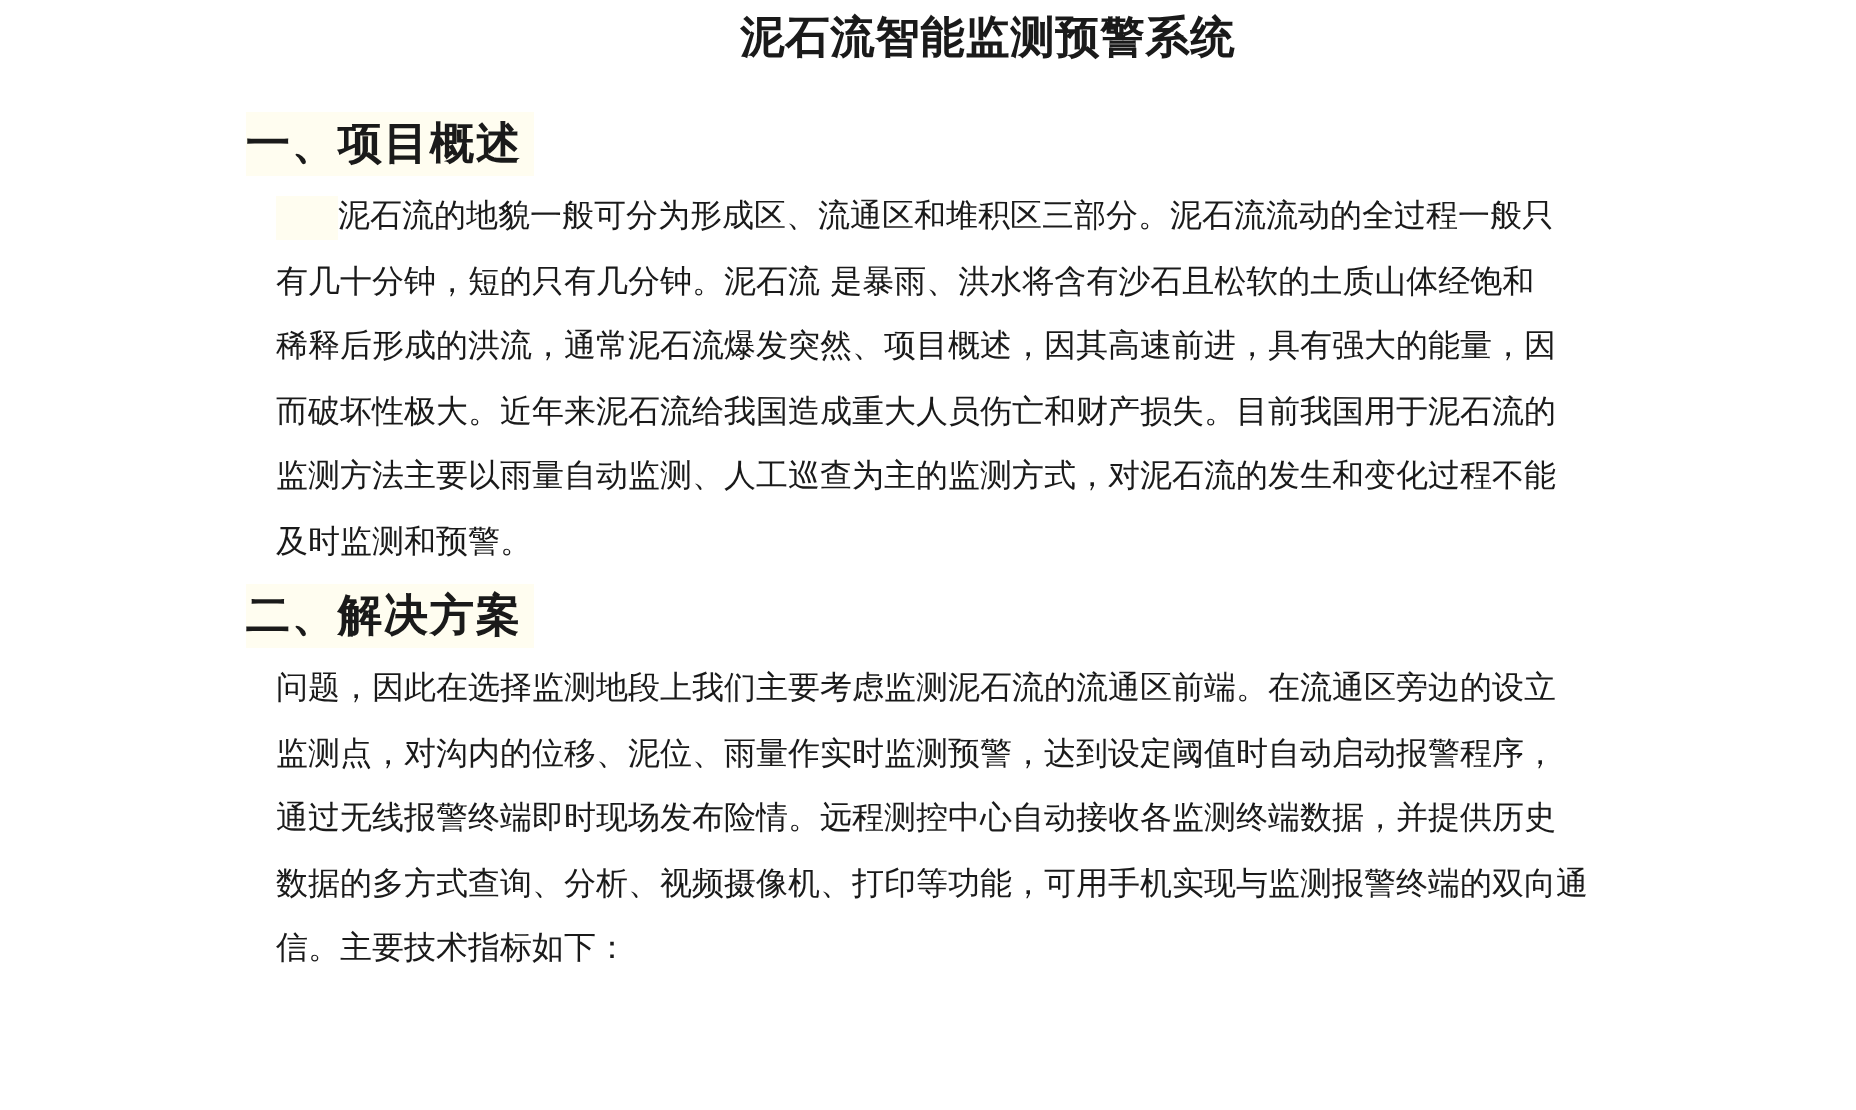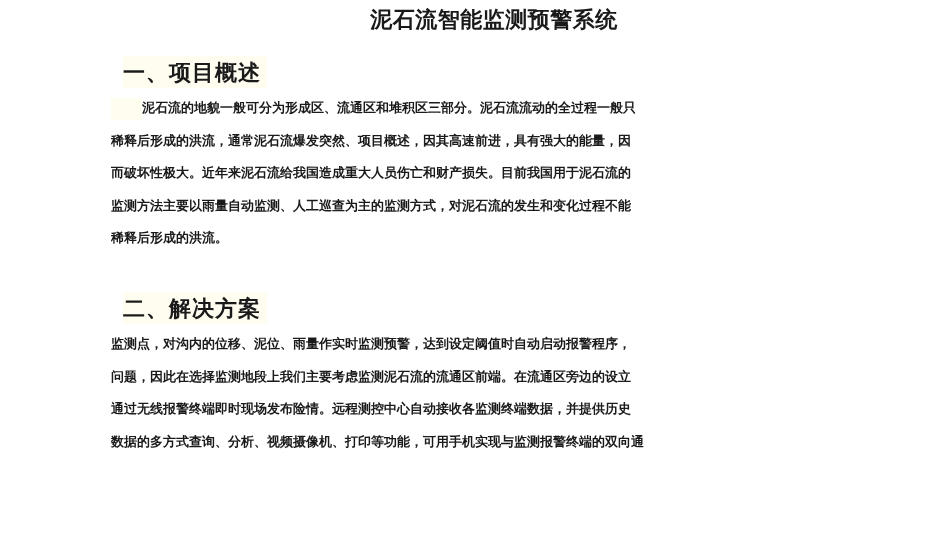--- a/index.html
+++ b/index.html
@@ -4,43 +4,45 @@
 <style>
   html, body { margin: 0; padding: 0; background: #ffffff; }
   body { width: 928px; height: 555px; overflow: hidden; position: relative;
          font-family: "DejaVu Serif", "Liberation Serif", serif; color: #1a1a1a; }
   .doc-title { position: absolute; top: 4px; left: 0; width: 988px; text-align: center;
                font-size: 22px; font-weight: bold; line-height: 30px; letter-spacing: 0.5px; }
   .heading { position: absolute; left: 123px; font-size: 22px; font-weight: bold;
              line-height: 32px; background: #fffdf0; padding-right: 6px; letter-spacing: 1px; }
   .h1 { top: 56px; }
   .h2 { top: 292px; text-align: center; }
-  .para { position: absolute; left: 111px; width: 694px; font-size: 13px;
-          line-height: 32.6px; text-align: justify; text-align-last: left; word-break: break-all; font-weight: bold; }
+  .para { position: absolute; left: 138px; width: 694px; font-size: 16px;
+          line-height: 32.6px; text-align: justify; text-align-last: left; word-break: break-all; }
   .p1 { top: 92px; }
   .p2 { top: 328px; }
   .line { display: block; white-space: nowrap; overflow: hidden; height: 32.6px; }
   .indent { display: inline-block; width: 31px; height: 22px; vertical-align: middle; }
   .indent.hl { background: #fffdf0; }
 </style>
 </head>
 <body>
 
 <div>
   <div class="doc-title">泥石流智能监测预警系统</div>
 
   <div class="heading h1">一、项目概述</div>
   <div class="para p1">
     <span class="line"><span class="indent hl"></span><span>泥石流的地貌一般可分为形成区、流通区和堆积区三部分。泥石流流动的全过程一般只</span></span>
+    <span class="line">有几十分钟，短的只有几分钟。泥石流 是暴雨、洪水将含有沙石且松软的土质山体经饱和</span>
     <span class="line">稀释后形成的洪流，通常泥石流爆发突然、项目概述，因其高速前进，具有强大的能量，因</span>
     <span class="line">而破坏性极大。近年来泥石流给我国造成重大人员伤亡和财产损失。目前我国用于泥石流的</span>
     <span class="line">监测方法主要以雨量自动监测、人工巡查为主的监测方式，对泥石流的发生和变化过程不能</span>
-    <span class="line">稀释后形成的洪流。</span>
+    <span class="line">及时监测和预警。</span>
   </div>
 
   <div class="heading h2">二、解决方案</div>
   <div class="para p2">
+    <span class="line">问题，因此在选择监测地段上我们主要考虑监测泥石流的流通区前端。在流通区旁边的设立</span>
     <span class="line">监测点，对沟内的位移、泥位、雨量作实时监测预警，达到设定阈值时自动启动报警程序，</span>
-    <span class="line">问题，因此在选择监测地段上我们主要考虑监测泥石流的流通区前端。在流通区旁边的设立</span>
     <span class="line">通过无线报警终端即时现场发布险情。远程测控中心自动接收各监测终端数据，并提供历史</span>
     <span class="line">数据的多方式查询、分析、视频摄像机、打印等功能，可用手机实现与监测报警终端的双向通</span>
+    <span class="line">信。主要技术指标如下：</span>
   </div>
 </div>
 
 </body></html>

